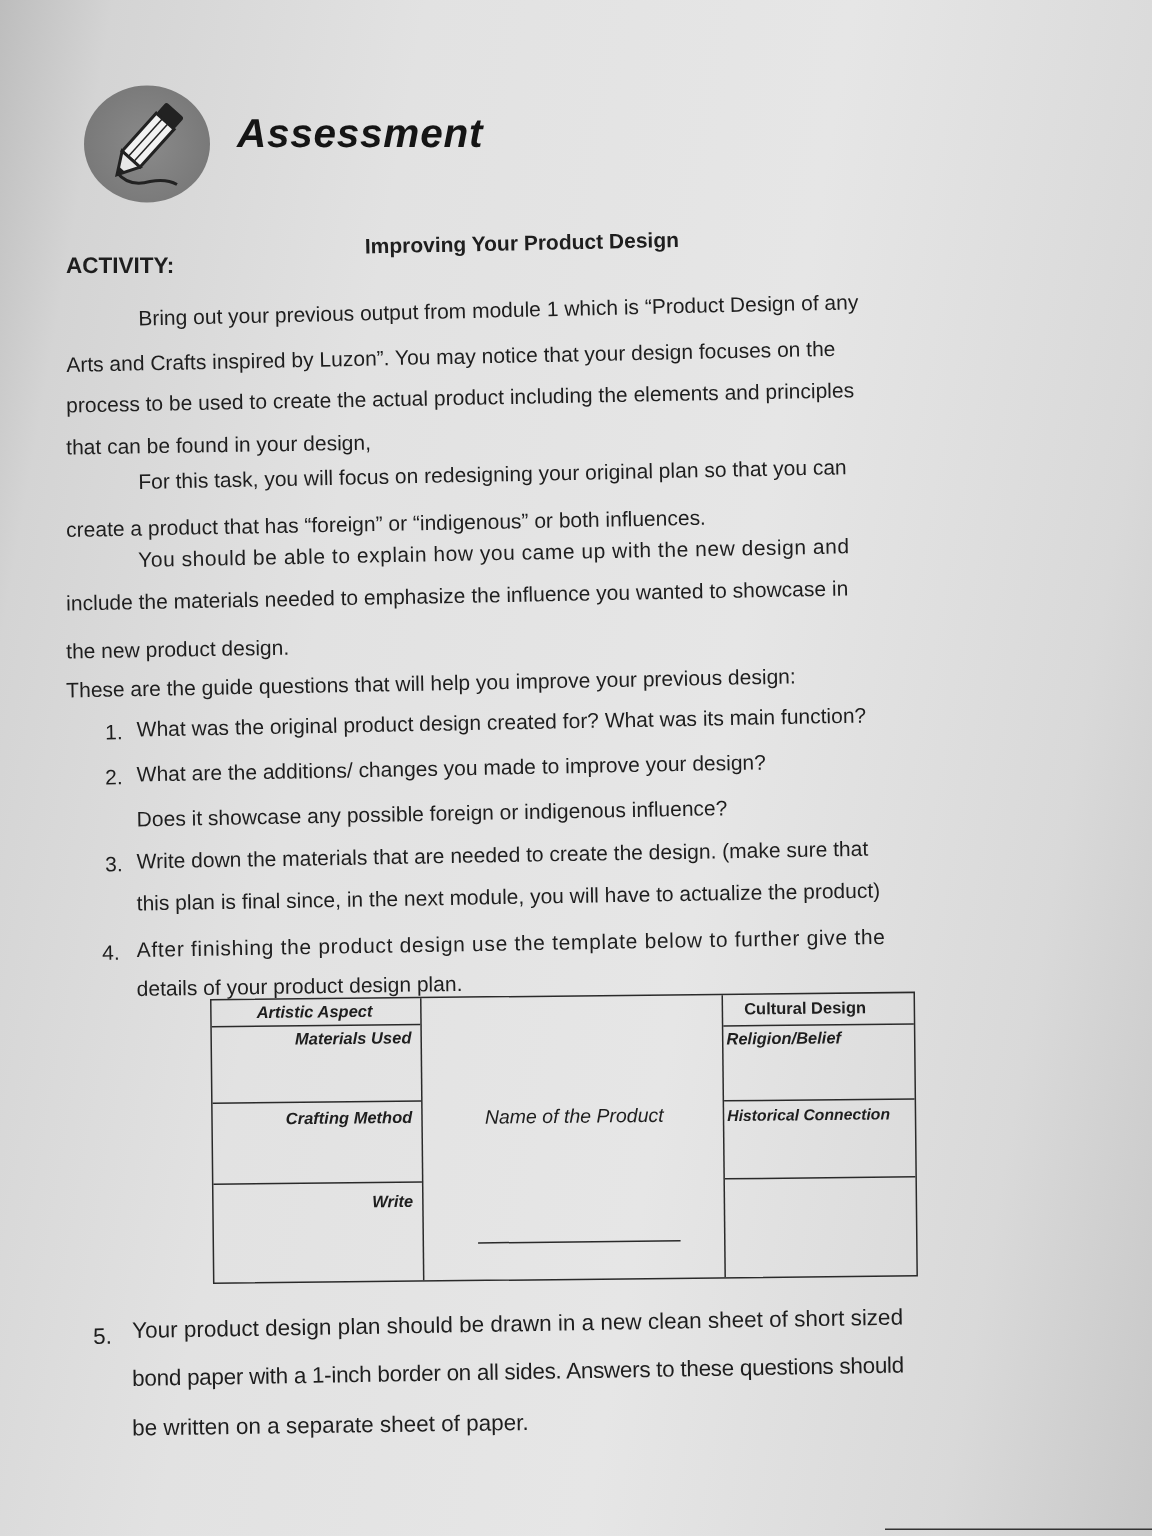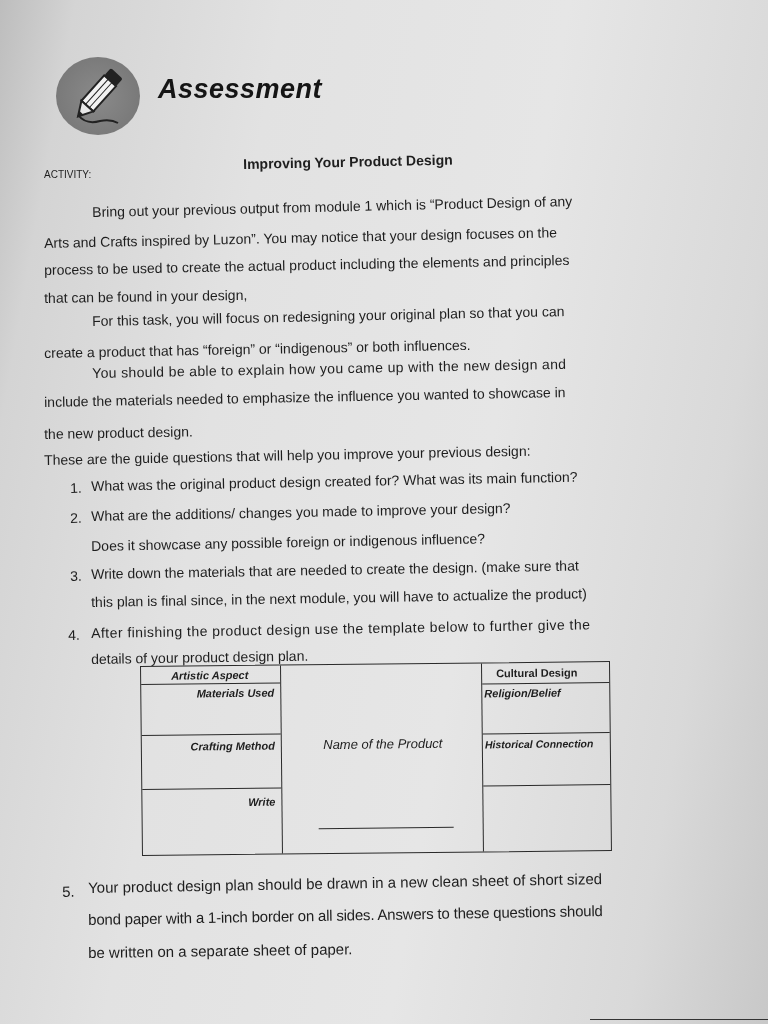--- a/index.html
+++ b/index.html
@@ -16,21 +16,21 @@
     border-radius: 50%;
     background: radial-gradient(circle at 50% 50%, #8a8a8a 0%, #7a7a7a 70%, #6e6e6e 100%);
   }
   .icon-circle svg { position: absolute; left: 0; top: 0; }
   .title {
     position: absolute; left: 158px; top: 74px;
     font-size: 27px; font-weight: bold; font-style: italic; letter-spacing: 0.5px;
     color: #151515;
   }
   .activity-label {
-    position: absolute; left: 44px; top: 169px; font-size: 10px; font-weight: normal;
+    position: absolute; left: 44px; top: 169px; font-size: 15px; font-weight: bold;
   }
   .activity-title {
     position: absolute; left: 243px; top: 156px; font-size: 14px; font-weight: bold;
     transform: rotate(-1.2deg); transform-origin: left top;
   }
   .body-text {
     position: absolute; font-size: 14px; white-space: nowrap;
     transform-origin: left top;
   }
   .table-wrap {

